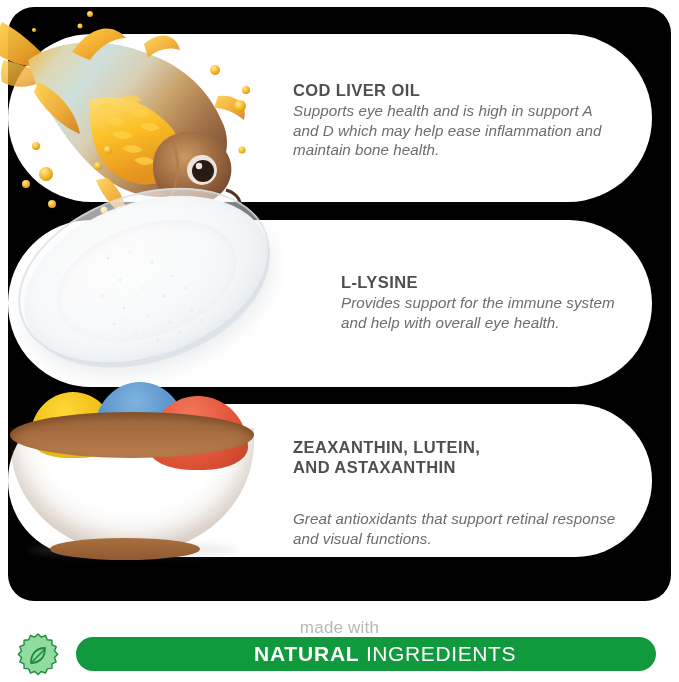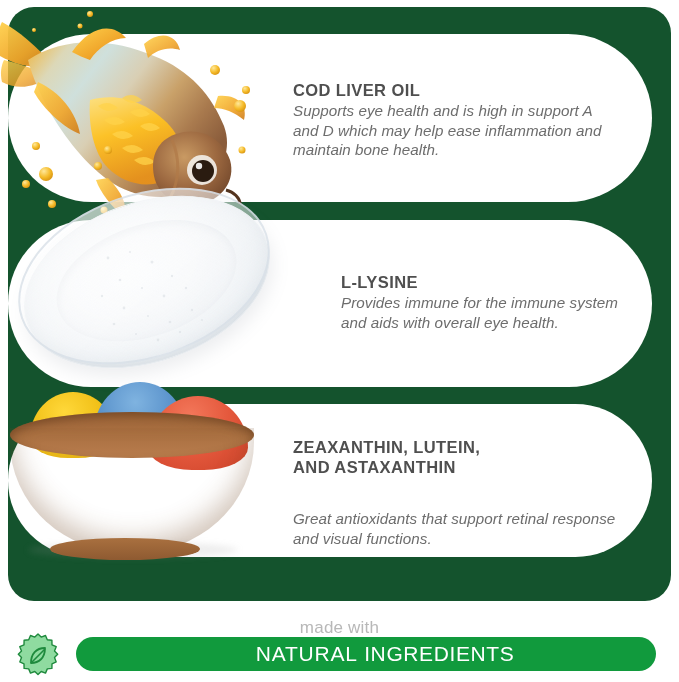--- a/index.html
+++ b/index.html
@@ -16,21 +16,21 @@
     -webkit-font-smoothing: antialiased;
   }
 
   
   .gray-panel {
     position: absolute;
     left: 8px;
     top: 7px;
     width: 663px;
     height: 594px;
-    background: #14532d;
+    background: #000000;
     border-radius: 26px;
   }
 
   
   .card {
     position: absolute;
     background: #ffffff;
     border-radius: 999px;
   }
   .card-1 { left: 0px;  top: 27px;  width: 644px; height: 168px; }
@@ -195,21 +195,21 @@
     justify-content: center;
     color: #ffffff;
   }
   .banner-text {
     font-size: 21px;
     letter-spacing: 0.6px;
     font-weight: 300;
     white-space: nowrap;
   }
   .banner-text b {
-    font-weight: normal;
+    font-weight: bold;
     letter-spacing: 0.8px;
     margin-left: 38px;
   }
   .leaf-badge {
     position: absolute;
     left: 14px;
     top: 632px;
     width: 48px;
     height: 48px;
   }
@@ -222,21 +222,21 @@
   <div class="card card-1">
     <div class="card-text">
       <h2 class="heading">COD LIVER OIL</h2>
       <p class="desc">Supports eye health and is high in support A and D which may help ease inflammation and maintain bone health.</p>
     </div>
   </div>
 
   <div class="card card-2">
     <div class="card-text">
       <h2 class="heading">L-LYSINE</h2>
-      <p class="desc">Provides immune for the immune system and aids with overall eye health.</p>
+      <p class="desc">Provides support for the immune system and help with overall eye health.</p>
     </div>
   </div>
 
   <div class="card card-3">
     <div class="card-text">
       <h2 class="heading">
         <span>ZEAXANTHIN, LUTEIN,</span>
         <span class="line2">AND ASTAXANTHIN</span>
       </h2>
       <p class="desc">Great antioxidants that support retinal response and visual functions.</p>

